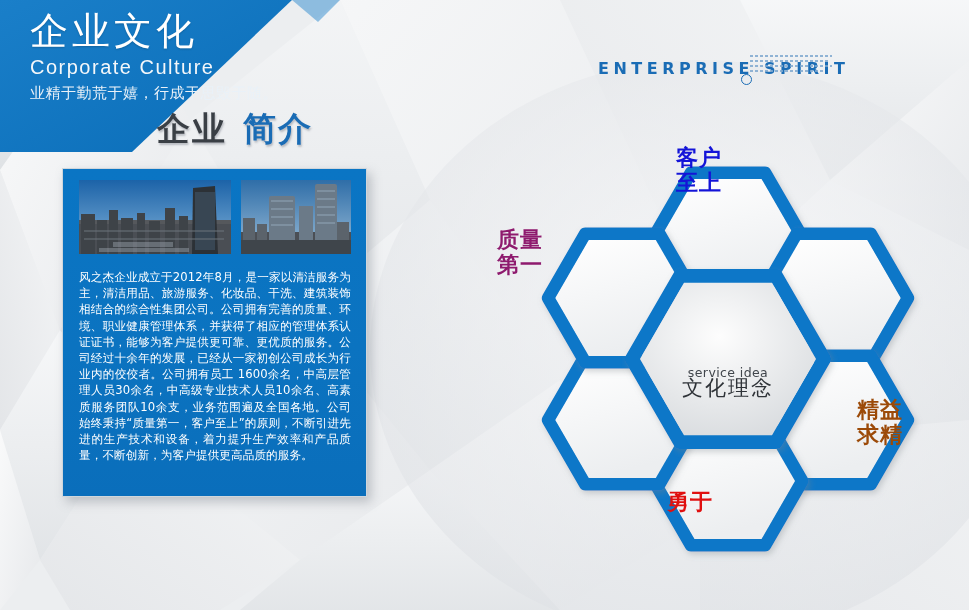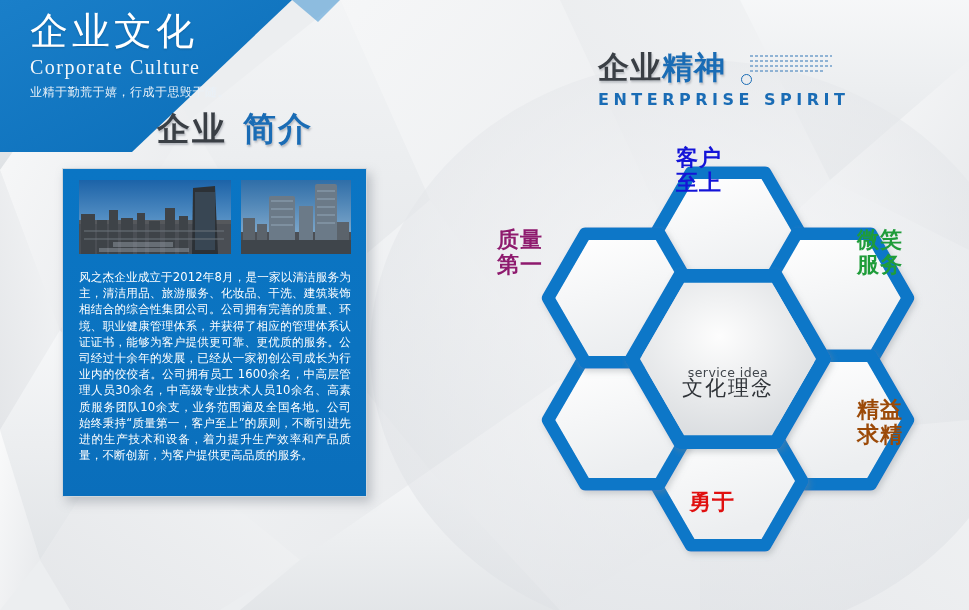--- a/index.html
+++ b/index.html
@@ -18,25 +18,25 @@
   
   .banner{position:absolute;left:0;top:0;width:340px;height:152px;}
   .banner-shape{position:absolute;inset:0;}
   .banner-text{position:absolute;left:30px;top:10px;width:280px;color:#fff;}
   .banner-cn{
     font-family:"DejaVu Serif","Liberation Serif",serif;
     font-size:38px;letter-spacing:4px;line-height:1.15;font-weight:400;
     text-shadow:0 1px 2px rgba(0,0,0,.18);
   }
   .banner-en{
-    font-family:Liberation Serif, serif;
+    font-family:Liberation Sans, sans-serif;
     font-size:20px;letter-spacing:1.5px;margin-top:2px;color:#f4f7fa;
   }
   .banner-sub{
-    font-size:12px;letter-spacing:.5px;margin-top:5px;color:#e9f1f8;
+    font-size:15px;letter-spacing:.5px;margin-top:5px;color:#e9f1f8;
     font-family:"DejaVu Sans",sans-serif;
   }
 
   
   .qy-jianjie{position:absolute;left:157px;top:112px;font-size:33px;
     font-weight:700;letter-spacing:2px;line-height:1;
     font-family:"DejaVu Sans",sans-serif;
     text-shadow:1px 2px 2px rgba(120,125,135,.45);}
   .qy-jianjie .dark{color:#3a3f45;}
   .qy-jianjie .blue{color:#1a6cb5;margin-left:16px;}
@@ -223,23 +223,20 @@
           <g fill="#3f454b">
             <rect x="0" y="60" width="110" height="14"></rect>
           </g>
         </svg>
       </div>
     </div>
     <div class="ptxt">风之杰企业成立于2012年8月，是一家以清洁服务为主，清洁用品、旅游服务、化妆品、干洗、建筑装饰相结合的综合性集团公司。公司拥有完善的质量、环境、职业健康管理体系，并获得了相应的管理体系认证证书，能够为客户提供更可靠、更优质的服务。公司经过十余年的发展，已经从一家初创公司成长为行业内的佼佼者。公司拥有员工  1600余名，中高层管理人员30余名，中高级专业技术人员10余名、高素质服务团队10余支，业务范围遍及全国各地。公司始终秉持“质量第一，客户至上”的原则，不断引进先进的生产技术和设备，着力提升生产效率和产品质量，不断创新，为客户提供更高品质的服务。</div>
   </div>
 
   <div class="spirit-title">
-    <div class="spirit-cn">
-      <span class="dark">企业</span><span class="blue">精神</span>
-    </div>
     <div class="spirit-ring"></div>
     <div class="spirit-deco">
       <i></i>
         <i></i>
         <i></i>
         <i></i>
     </div>
     <div class="spirit-en">ENTERPRISE SPIRIT</div>
   </div>
 
@@ -284,29 +281,25 @@
           <polygon points="337.0,251.0 289.0,334.1 193.0,334.1 145.0,251.0 193.0,167.9 289.0,167.9" fill="none" stroke="#0b77c8" stroke-width="14" stroke-linejoin="round" filter="url(#sh)"></polygon>
           <polygon points="329.0,251.0 285.0,327.2 197.0,327.2 153.0,251.0 197.0,174.8 285.0,174.8" fill="url(#cfill)"></polygon>
         </g>
     </svg>
 
     
     <div class="hexlabel petal" style="left: 157px; top: 38px; width: 110px; color: rgb(20, 20, 216);">
       <div>客户</div>
       <div>至上</div>
     </div>
-    <div class="hexlabel petal" style="left: 338px; top: 120px; width: 110px; color: rgb(31, 156, 58);">
-      <div>微笑</div>
-      <div>服务</div>
-    </div>
     <div class="hexlabel petal" style="left: 338px; top: 290px; width: 110px; color: rgb(156, 74, 8);">
       <div>精益</div>
       <div>求精</div>
     </div>
-    <div class="hexlabel petal" style="left: 170px; top: 382px; width: 110px; color: rgb(224, 16, 16);">
+    <div class="hexlabel petal" style="left: 148px; top: 382px; width: 110px; color: rgb(224, 16, 16);">
       <div>勇于</div>
     </div>
     <div class="hexlabel petal" style="left: -22px; top: 120px; width: 110px; color: rgb(142, 26, 110);">
       <div>质量</div>
       <div>第一</div>
     </div>
 
     
     <div class="hexlabel center-cn" style="left:131px;top:222px;width:220px;margin-top:47px;">文化理念</div>
     <div class="hexlabel center-en" style="left:131px;top:258px;width:220px;">service idea</div>

